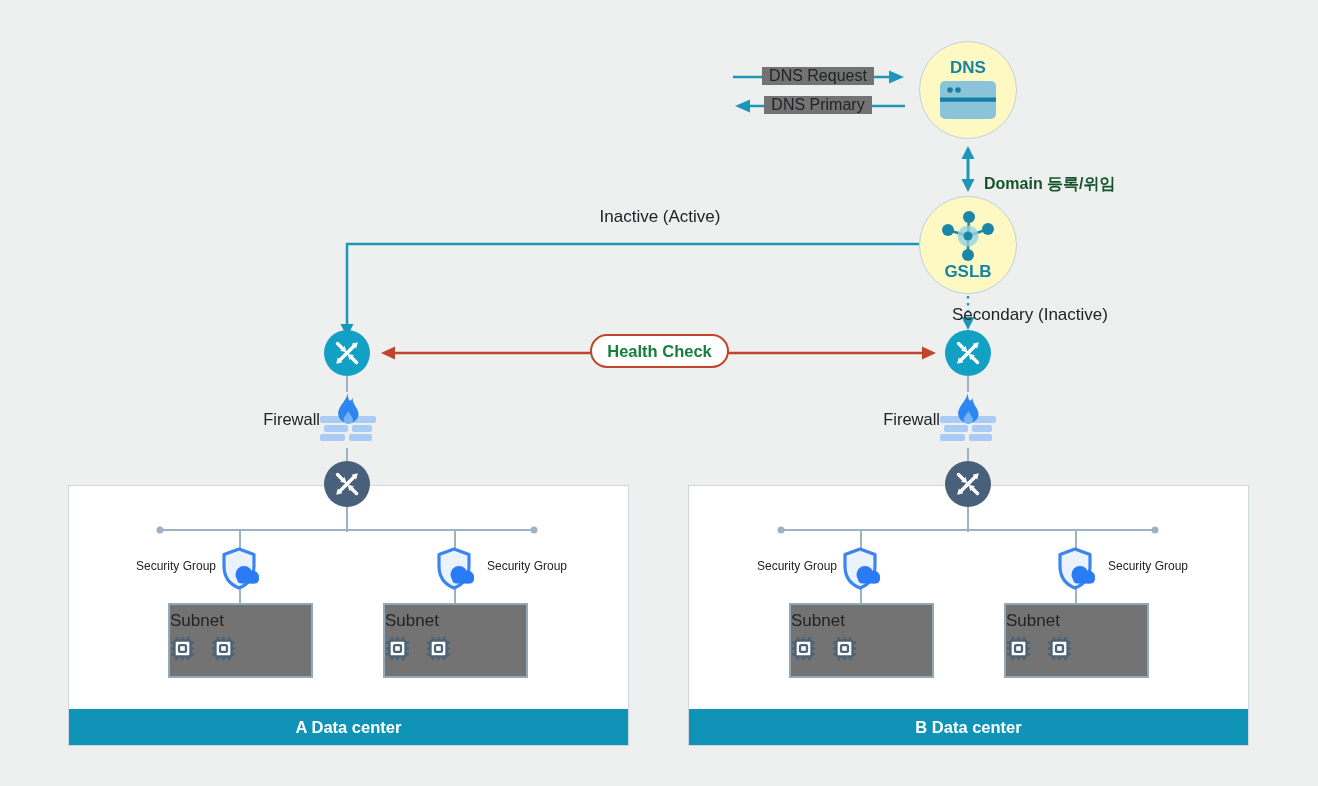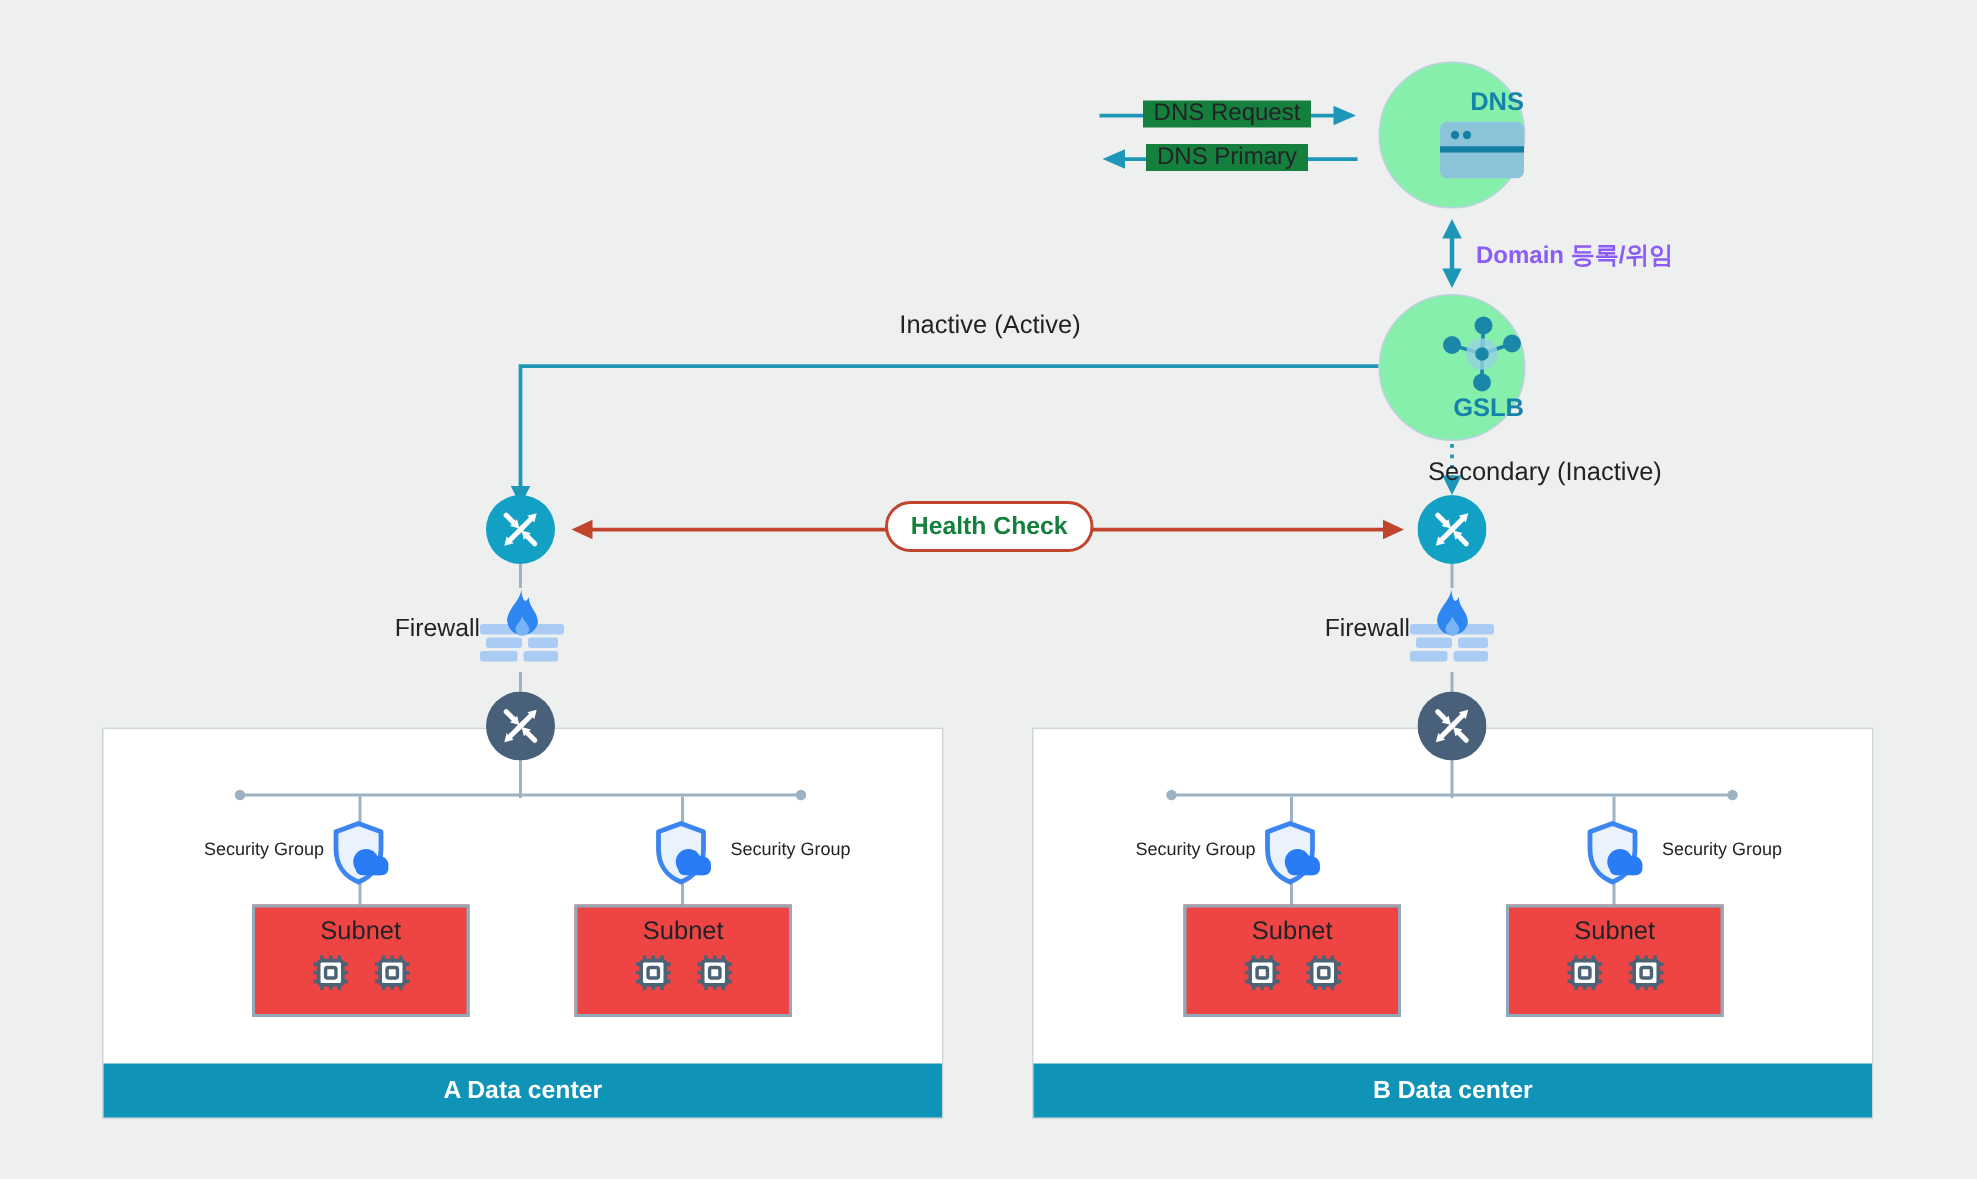--- a/index.html
+++ b/index.html
@@ -21,55 +21,55 @@
   }
   .dc-bar {
     position:absolute; left:0; right:0; bottom:0; height:36px;
     background:#0f93b6; color:#ffffff; font-weight:bold; font-size:16.5px;
     display:flex; align-items:center; justify-content:center; z-index:3;
   }
 
   
   .circle-node {
     position:absolute; width:98px; height:98px; border-radius:50%;
-    background:#86efac; border:1.5px solid #bdd1e0; box-sizing:border-box;
-    display:flex; flex-direction:column; align-items:flex-end; z-index:3;
+    background:#fef9c3; border:1.5px solid #bdd1e0; box-sizing:border-box;
+    display:flex; flex-direction:column; align-items:center; z-index:3;
   }
   .circle-node .node-label { color:#1583a8; font-weight:bold; font-size:17px; }
 
   .router {
     position:absolute; width:46px; height:46px; z-index:4;
   }
   .router-teal { color:#12a0c4; }
   .router-slate { color:#49607a; }
 
   .lbl { position:absolute; font-size:17px; color:#222326; z-index:3; white-space:nowrap; }
   .lbl-center { text-align:center; }
   .lbl-right { text-align:right; }
-  .lbl-teal { color:#8b5cf6; font-weight:bold; font-size:16px; }
+  .lbl-teal { color:#14532d; font-weight:bold; font-size:16px;margin-top:14px; }
 
   .flow-lbl {
     position:absolute; z-index:3; width:160px; display:flex; justify-content:center;
   }
-  .flow-lbl span { background:#15803d; padding:0 7px; font-size:16px; color:#222326; }
+  .flow-lbl span { background:#737373; padding:0 7px; font-size:16px; color:#222326; }
 
   .pill {
     position:absolute; left:590px; top:334px; width:139px; height:34px;
     background:#ffffff; border:2.5px solid #c0452c; border-radius:20px;
     box-sizing:border-box; display:flex; align-items:center; justify-content:center;
     color:#15803d; font-weight:bold; font-size:16.5px; z-index:4;
   }
 
   .sg-icon { position:absolute; width:48px; height:48px; z-index:4; }
   .sg-lbl { position:absolute; width:150px; font-size:12px; color:#222326; z-index:3; }
 
   .subnet {
     position:absolute; top:603px; width:145px; height:75px;
-    background:#ef4444; border:2px solid #93a9b8; box-sizing:border-box; z-index:4;
-    display:flex; flex-direction:column; align-items:center;
+    background:#737373; border:2px solid #93a9b8; box-sizing:border-box; z-index:4;
+    display:flex; flex-direction:column; align-items:flex-start;
   }
   .subnet .subnet-lbl { font-size:17px; margin-top:6px; color:#222326; }
   .subnet .chips { display:flex; gap:16px; margin-top:5px; }
   .chip { width:25px; height:25px; color:#4c6275; }
 
   .fw-icon { position:absolute; width:58px; height:56px; z-index:4; }
 
   .cloud-wrap { position:absolute; left:596px; top:45px; width:126px; height:92px; z-index:3; }
   .cloud-lbl {
     position:absolute; left:0; top:34px; width:126px; text-align:center;

